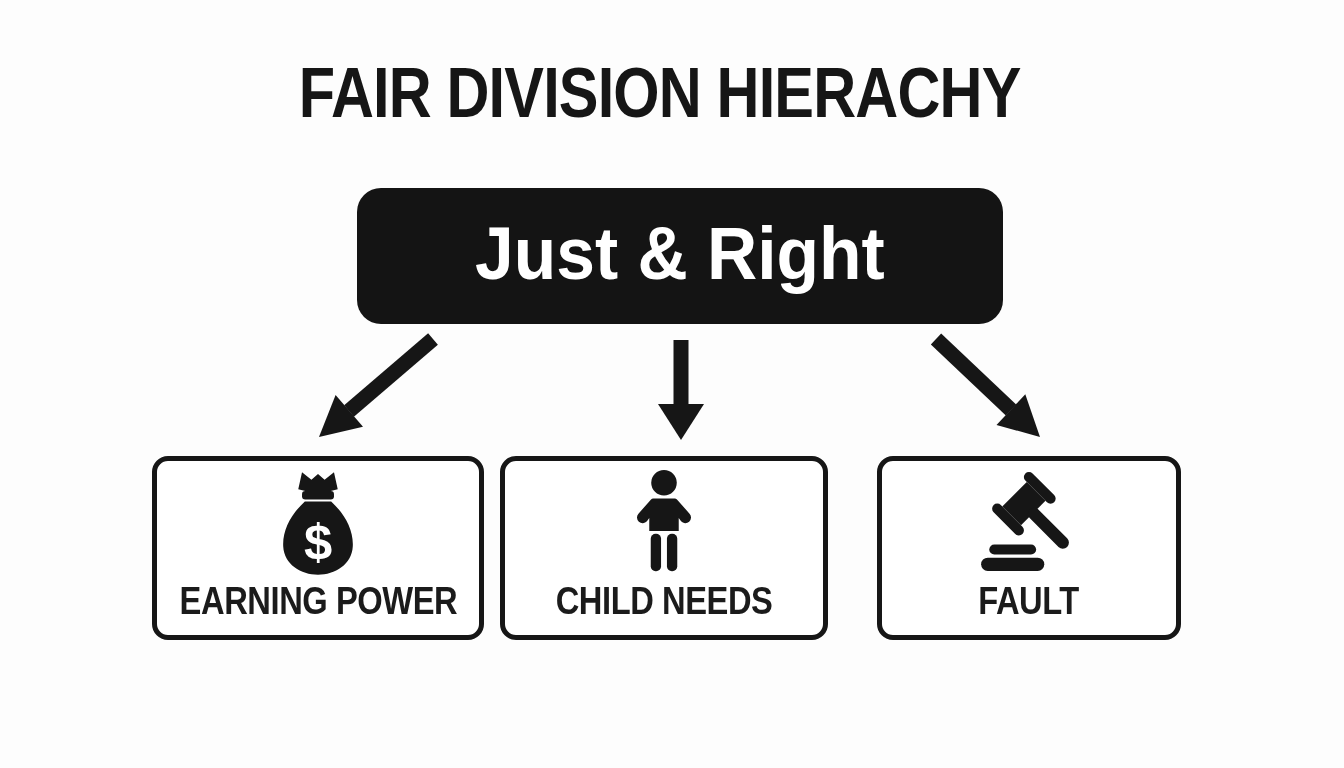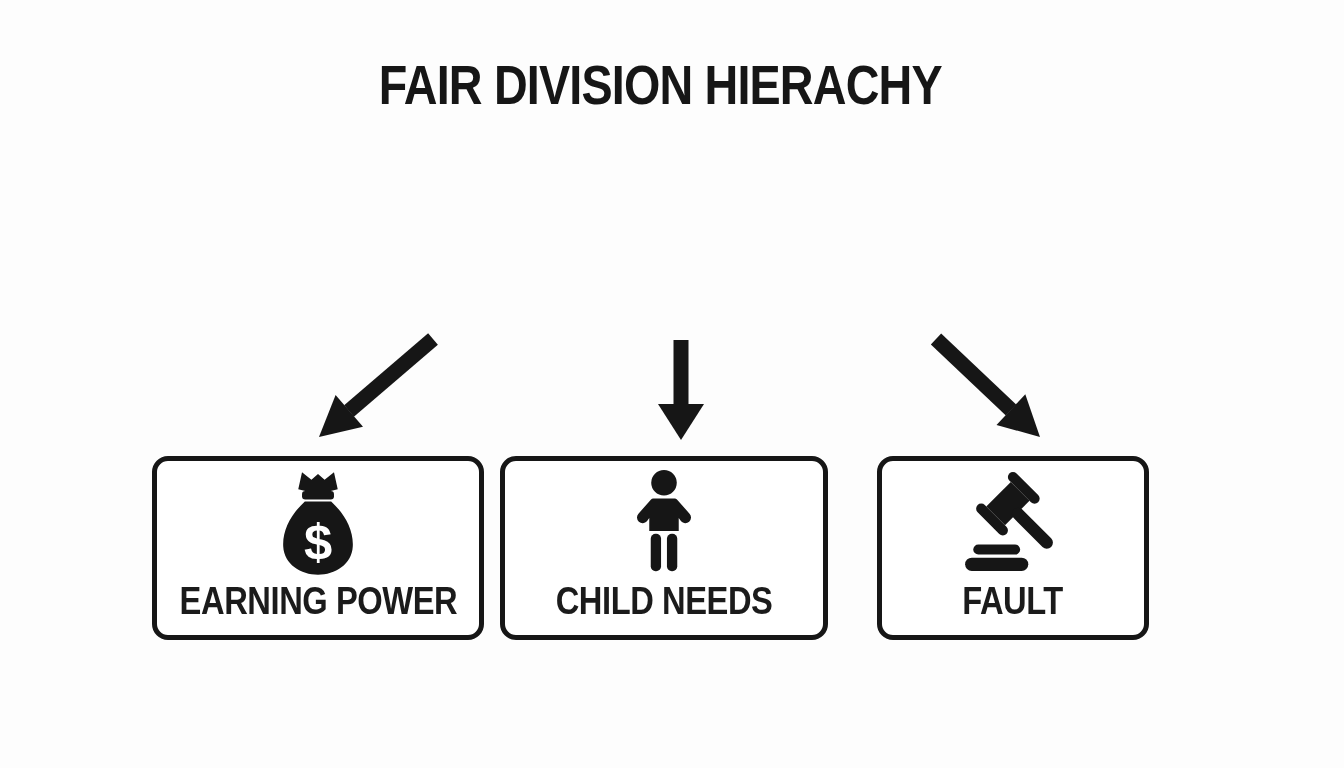--- a/index.html
+++ b/index.html
@@ -8,21 +8,21 @@
     width:1344px;height:768px;
     background:#fdfdfd;
     overflow:hidden;
     font-family:"Liberation Sans",sans-serif;
     color:#161616;
   }
   .diagram-title{
     position:absolute;
     left:0;top:58px;width:1320px;
     text-align:center;
-    font-size:55px;
+    font-size:70px;
     font-weight:bold;
     line-height:1.0;
     white-space:nowrap;
   }
   .diagram-title .condense{
     display:inline-block;
     transform:scaleX(0.85);
     letter-spacing:-1px;
   }
   .root-node{
@@ -52,21 +52,21 @@
     background:#ffffff;
     border:5px solid #161616;
     border-radius:16px;
     box-sizing:border-box;
     display:flex;flex-direction:column;
     align-items:center;justify-content:space-between;
     padding:8px 6px 15px 6px;
   }
   .node-box.box-1{left:152px;width:332px;}
   .node-box.box-2{left:500px;width:328px;}
-  .node-box.box-3{left:877px;width:272px;}
+  .node-box.box-3{left:877px;width:304px;}
   .node-icon{flex:0 0 auto;}
   .node-label{
     font-size:38px;
     font-weight:bold;
     line-height:1;
     display:inline-block;
     transform:scaleX(0.86);
     letter-spacing:-0.5px;
     white-space:nowrap;
     color:#1b1b1b;
@@ -74,20 +74,23 @@
 </style>
 </head>
 <body>
 
 <div class="stage">
 
   <div class="diagram-title">
     <span class="condense">FAIR DIVISION HIERACHY</span>
   </div>
 
+  <div class="root-node">
+    <span class="root-label">Just &amp; Right</span>
+  </div>
 
   <svg class="arrow-layer" width="1344" height="768" viewBox="0 0 1344 768" aria-hidden="true">
     <g fill="#161616" stroke="none">
       <line x1="433" y1="339" x2="349" y2="411" stroke="#161616" stroke-width="15"></line>
       <polygon points="319,437 335.6,395 363,426.8"></polygon>
     </g>
     <g fill="#161616" stroke="none">
       <line x1="681" y1="340" x2="681" y2="406" stroke="#161616" stroke-width="15"></line>
       <polygon points="681,440 658,404 704,404"></polygon>
     </g>

